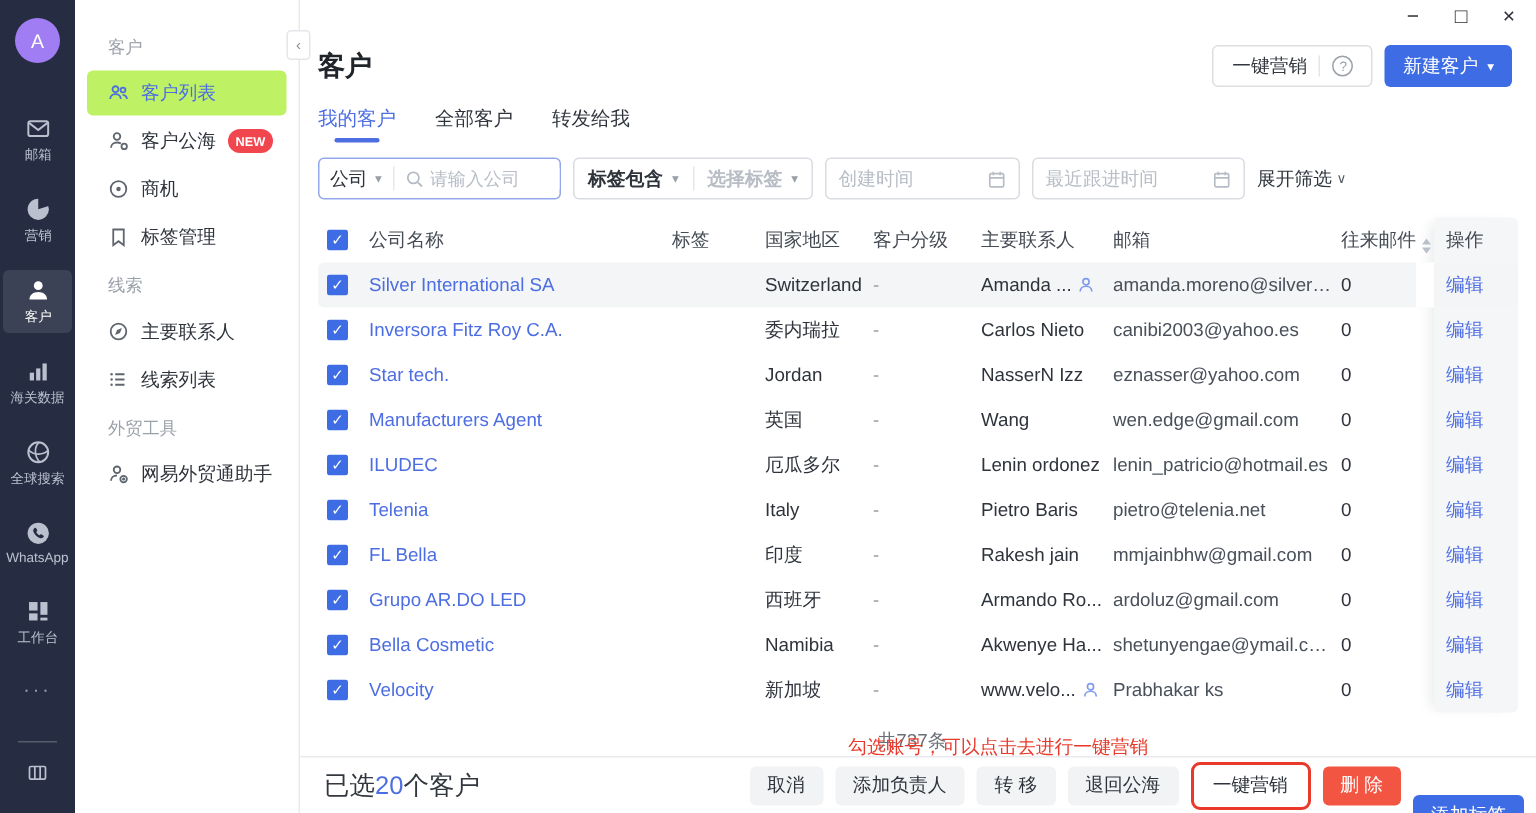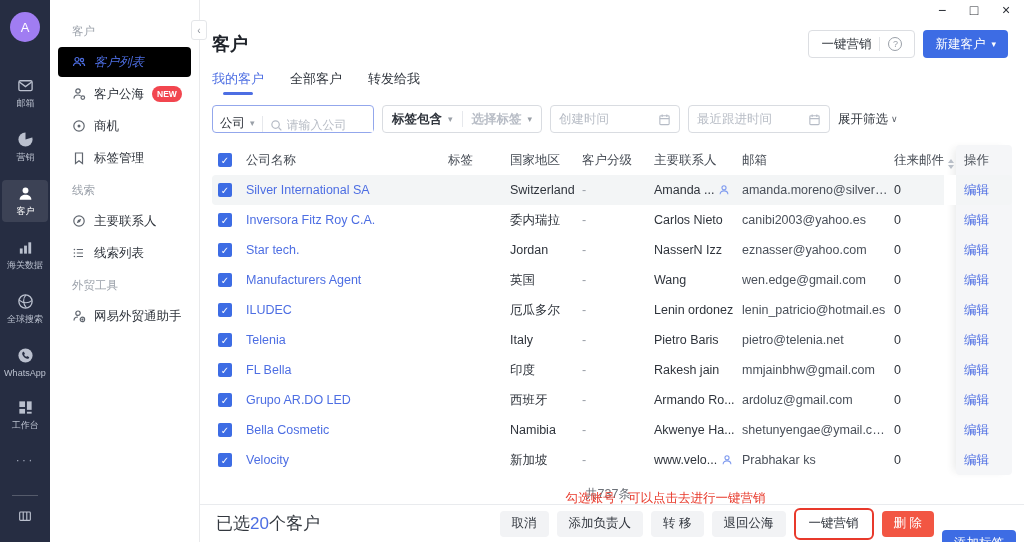--- a/index.html
+++ b/index.html
@@ -20,21 +20,21 @@
   .rail-spacer { flex:1; }
   .rail-divider { width:26px; height:1px; background:rgba(255,255,255,.22); margin-bottom:12px; }
   .rail-bottom { margin-bottom:14px; color:#bac0ce; cursor:pointer; }
 
   
   .submenu { width:150px; flex:0 0 150px; border-right:1px solid #e9eaec; position:relative; padding-top:16px; background:#fff; }
   .menu-header { font-size:11.5px; color:#9ba1aa; padding:8px 0 6px 22px; }
   .menu-item { height:30px; margin:2px 8px; padding-left:14px; border-radius:4px; display:flex; align-items:center;
                gap:8px; font-size:12.5px; color:#2f343c; cursor:pointer; }
   .menu-item svg { color:#60666f; flex:0 0 auto; }
-  .menu-item.active { background:#000000; color:#4d6ee3;font-style:italic; }
+  .menu-item.active { background:#bef264; color:#4d6ee3; }
   .menu-item.active svg { color:#4d6ee3; }
   .badge-new { background:#f2464f; color:#fff; font-size:8.5px; font-weight:bold; border-radius:8px; padding:3px 5px; }
   .collapse-btn { position:absolute; top:20px; right:-8px; width:16px; height:20px; background:#fff; border:1px solid #e4e6e9;
                   border-radius:3px; display:flex; align-items:center; justify-content:center; font-size:10px; color:#8a9099;
                   z-index:6; cursor:pointer; }
 
   
   .main { flex:1; position:relative; background:#fff; }
   .winbar { position:absolute; top:2px; right:10px; display:flex; gap:16px; font-size:14px; color:#2a2e35; z-index:5; }
   .winbar span { cursor:pointer; width:16px; text-align:center; }
@@ -51,21 +51,21 @@
   .btn-primary { background:#3d6ce4; color:#fff; border:none; gap:6px; }
   .caret { font-size:9px; line-height:1; }
 
   .tabs { display:flex; gap:26px; margin:12px 12px 0; font-size:13px;font-family:Liberation Serif, serif; }
   .tab { padding-bottom:9px; cursor:pointer; position:relative; color:#2f343c; }
   .tab.active { color:#4d6ee3; }
   .tab.active::after { content:""; position:absolute; left:22%; right:22%; bottom:2px; height:3px; border-radius:2px; background:#4d6ee3; }
 
   .filters { display:flex; align-items:center; gap:8px; margin:8px 12px 0; }
   .fbox { height:28px; border:1px solid #d9dce1; border-radius:4px; display:flex; align-items:center; font-size:12.5px; background:#fff; }
-  .f-company { border-color:#93a7ec; width:162px;align-items:flex-end; }
+  .f-company { border-color:#93a7ec; width:162px; }
   .f-company .seg { padding:0 7px; display:flex; gap:5px; align-items:center; color:#2f343c; cursor:pointer; }
   .fdiv { width:1px; height:16px; background:#e6e8ec; }
   .f-company input { border:none; outline:none; width:86px; font-size:12px; color:#a21caf; margin-left:4px;
                      font-family:Liberation Sans, sans-serif; }
   .f-company input::placeholder { color:#b8bdc6; }
   .f-tags .seg { padding:0 9px; display:flex; gap:6px; align-items:center; cursor:pointer;font-weight:bold; }
   .f-tags .seg.ph { color:#b8bdc6; }
   .f-date { width:130px; justify-content:space-between; padding:0 8px; color:#b8bdc6; cursor:pointer; }
   .f-date.wide { width:142px; }
   .f-expand { font-size:12.5px; color:#2f343c; display:flex; align-items:center; gap:3px; cursor:pointer; }

